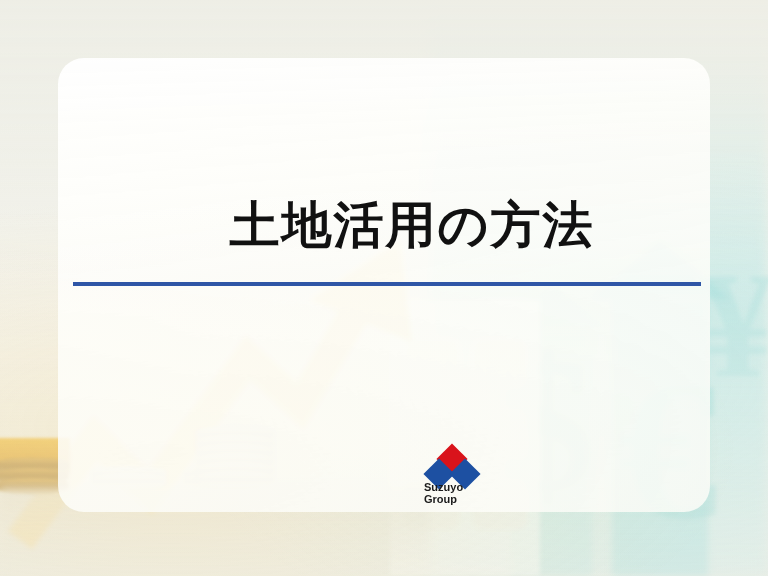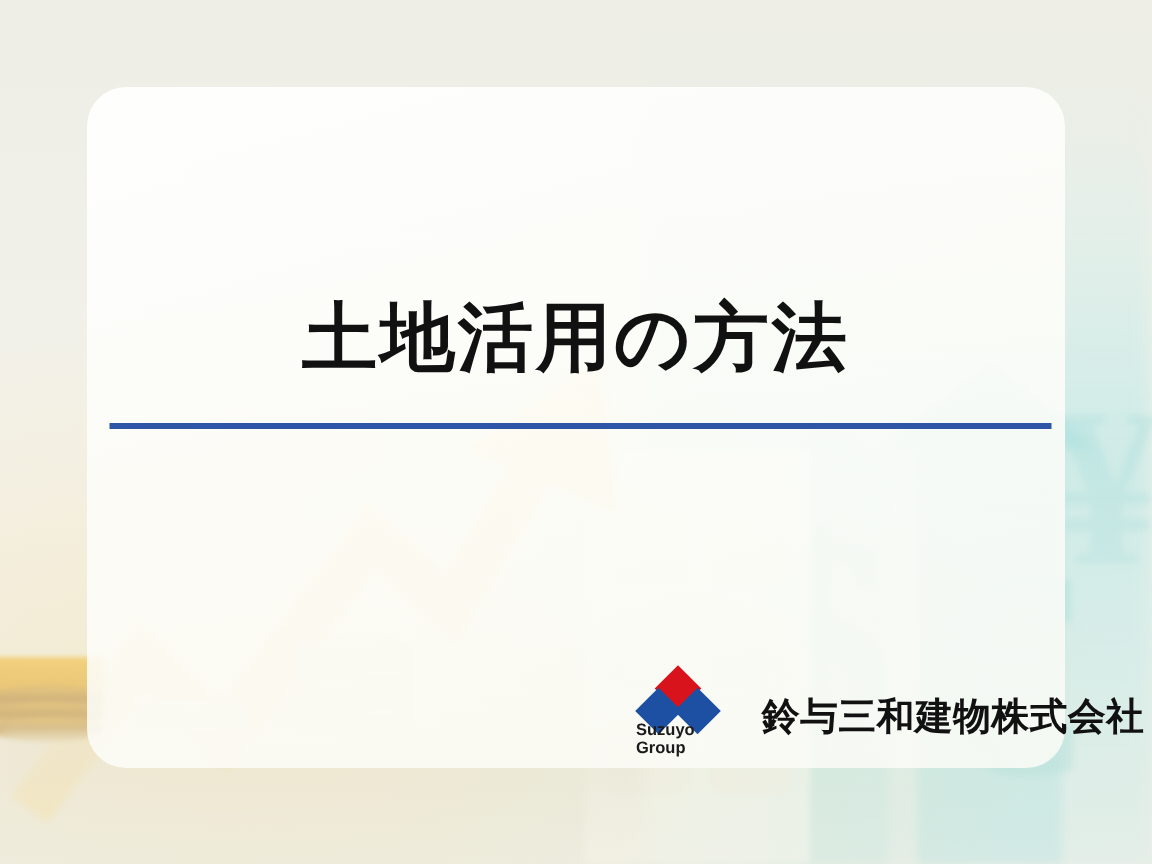--- a/index.html
+++ b/index.html
@@ -147,20 +147,21 @@
     position: absolute;
     left: 58px; top: 192px;
     width: 652px;
     text-align: center;
     font-size: 50px;
     font-weight: 700;
     letter-spacing: 2px;
     color: #111111;
     font-family: "DejaVu Sans", "Liberation Sans", sans-serif;
     white-space: nowrap;
+    padding-left: 28px;
   }
   .divider {
     position: absolute;
     left: 73px; top: 282px;
     width: 628px; height: 4px;
     background: #2f56a6;
   }
   .subtitle {
     position: absolute;
     left: 58px; top: 300px;
@@ -292,16 +293,15 @@
   <div class="logo-lockup">
     <div class="logo-mark">
       <div class="dia dia-red"></div>
       <div class="dia dia-bl-l"></div>
       <div class="dia dia-bl-r"></div>
       <div class="logo-word">
         <div>Suzuyo</div>
         <div>Group</div>
       </div>
     </div>
-    <div class="company-name">鈴与三和建物株式会社</div>
   </div>
 
 </div>
 
 </body></html>

